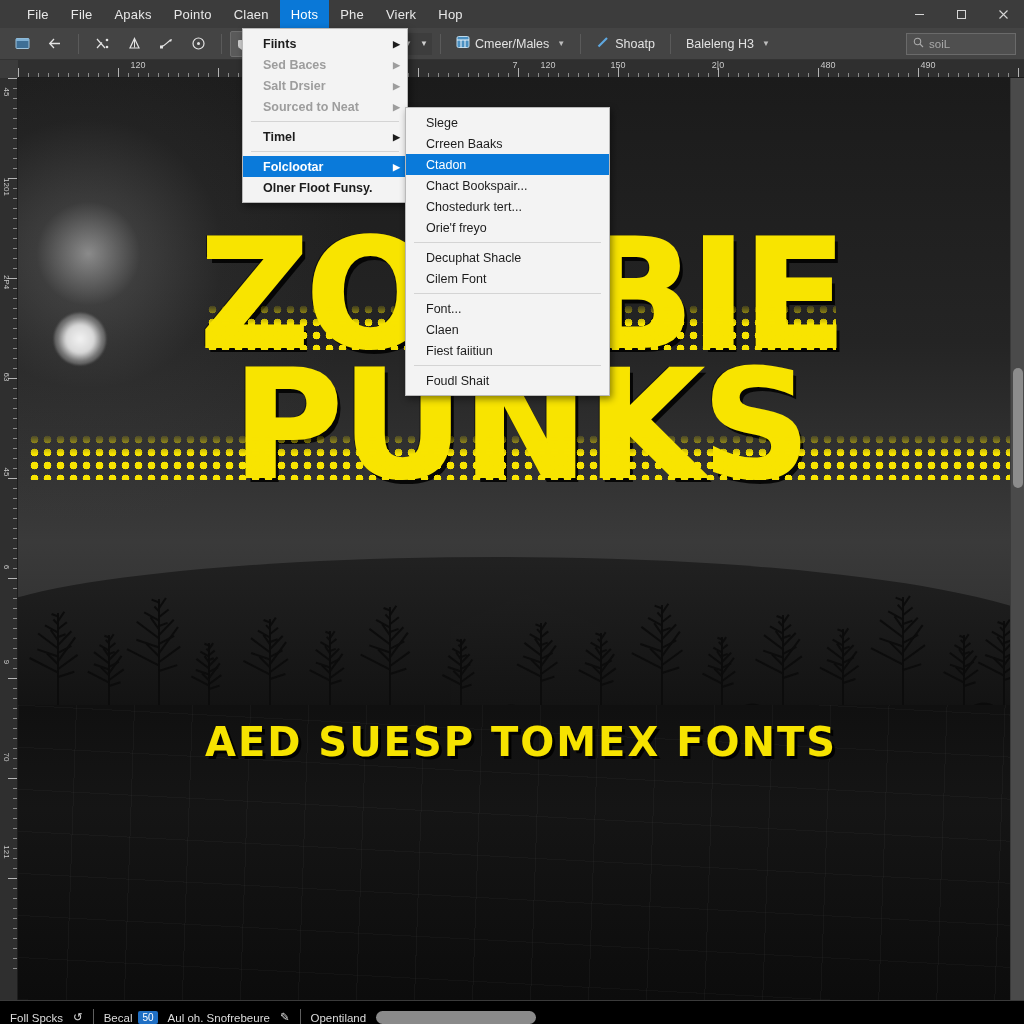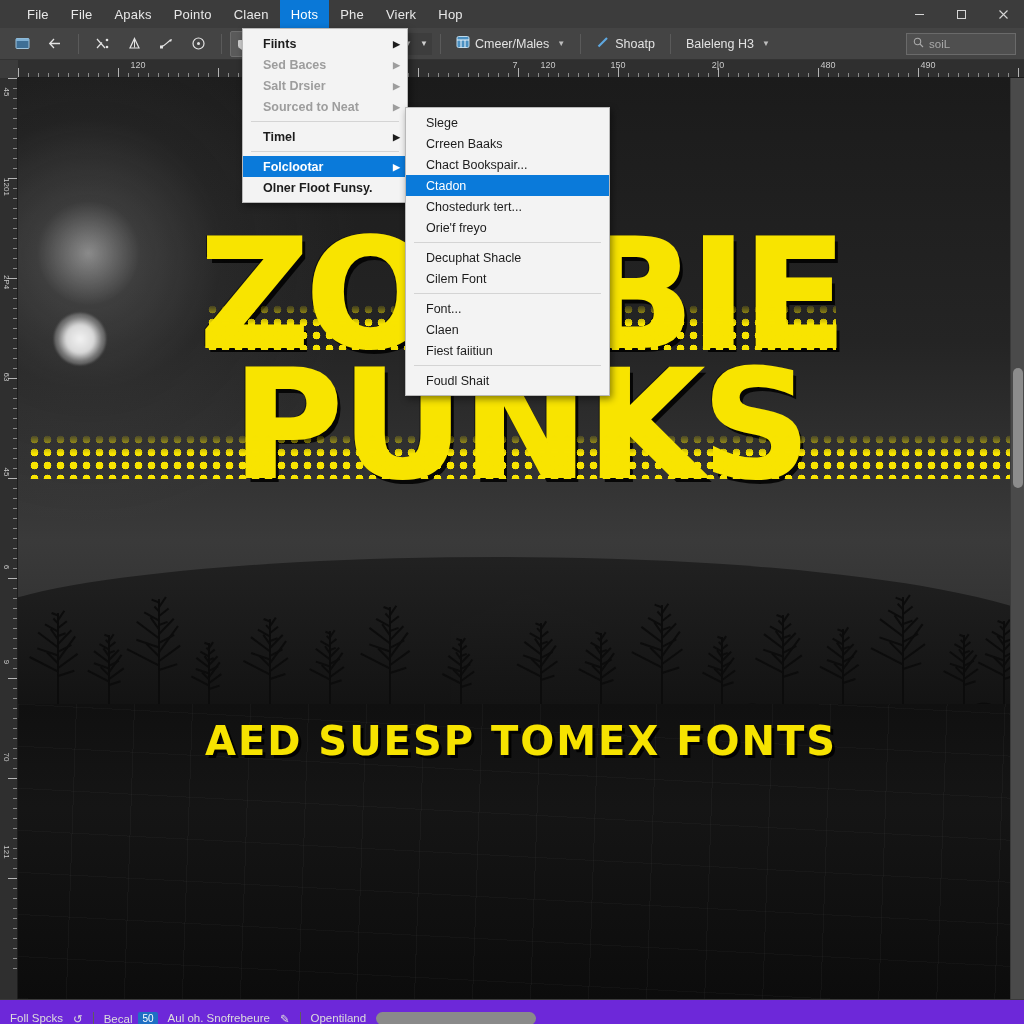--- a/index.html
+++ b/index.html
@@ -176,22 +176,22 @@
 
   
   .vscroll {
     position:absolute; right:0; top:0; bottom:0; width:14px; background:#4a4a4a;
     border-left:1px solid #3a3a3a;
   }
   .vthumb { position:absolute; left:2px; width:10px; top:290px; height:120px; background:#8c8c8c; border-radius:5px; }
 
   
   .statusbar {
-    height:24px; flex:0 0 24px; background:#6d28d9; display:flex; align-items:flex-start;
-    gap:10px; padding:12px 10px; border-top:1px solid #3a3a3a; color:#dcdcdc; font-size:11.5px;
+    height:24px; flex:0 0 24px; background:#000000; display:flex; align-items:flex-end;
+    gap:10px; padding:0 10px; border-top:1px solid #3a3a3a; color:#dcdcdc; font-size:11.5px;
   }
   .sb-item { display:flex; align-items:center; gap:6px; white-space:nowrap; }
   .sb-chip { background:#1f6fc4; color:#fff; padding:1px 4px; font-size:10px; border-radius:2px; }
   .sb-sep { width:1px; height:15px; background:#5e5e5e; }
   .sb-progress { width:160px; height:13px; background:#8a8a8a; border-radius:7px; }
 
   
   .menu {
     position:absolute; background:#f3f3f3; border:1px solid #b9b9b9;
     box-shadow:2px 3px 7px rgba(0,0,0,.45); padding:4px 0; z-index:60;
@@ -958,27 +958,27 @@
       </div>
     </div>
 
   <div class="menu" id="menu-sub">
       <div class="mrow">
         <span>Slege</span>
       </div>
       <div class="mrow">
         <span>Crreen Baaks</span>
       </div>
-      <div class="mrow">
-        <span>Chact Bookspair...</span>
-      </div>
       <div class="mrow sel">
         <span>Ctadon</span>
       </div>
       <div class="mrow">
+        <span>Chact Bookspair...</span>
+      </div>
+      <div class="mrow">
         <span>Chostedurk tert...</span>
       </div>
       <div class="mrow">
         <span>Orie'f freyo</span>
       </div>
       <div class="msep"></div>
       <div class="mrow">
         <span>Decuphat Shacle</span>
       </div>
       <div class="mrow">

